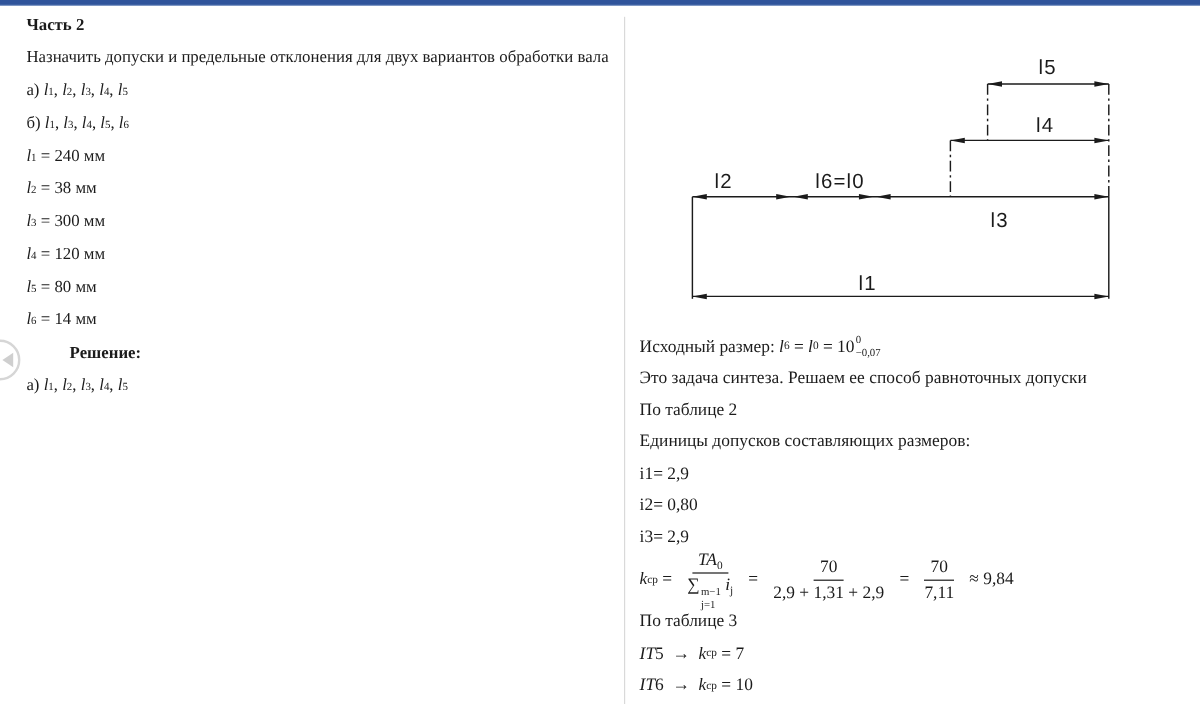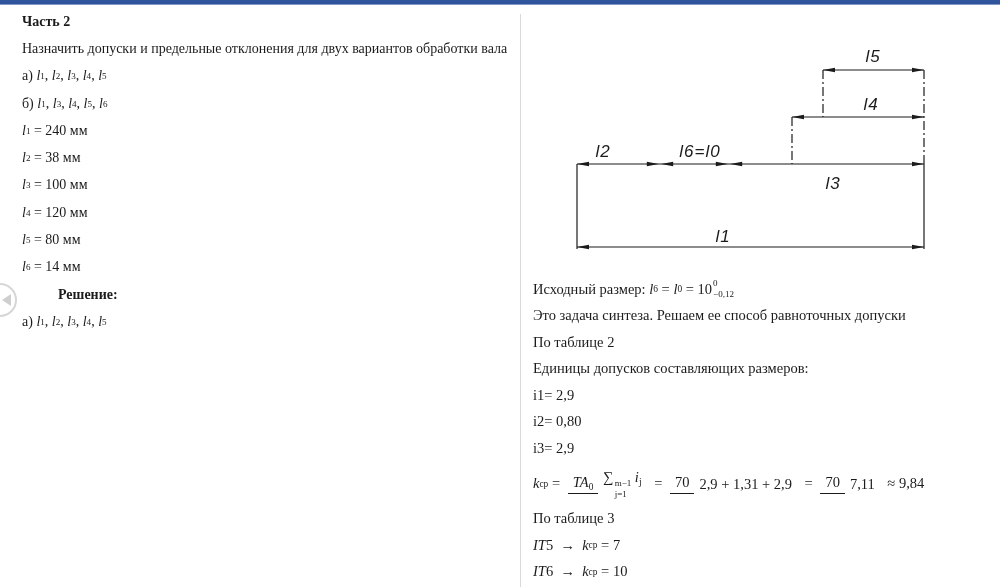--- a/index.html
+++ b/index.html
@@ -34,26 +34,26 @@
   .line.bold { font-weight:bold; }
   .line.formula { height:44px; }
   .mi { font-style:italic; }
   sub { font-size:0.65em; vertical-align:-0.35em; line-height:0; }
   .supsub {
     display:inline-flex; flex-direction:column; justify-content:center;
     font-size:0.62em; line-height:1.2; text-align:left;
     vertical-align:-0.45em; margin-left:1px;
   }
   .frac {
-    display:inline-flex; flex-direction:row; align-items:center;
+    display:inline-flex; flex-direction:column; align-items:center;
     vertical-align:middle; margin:16px 4px; line-height:1.25; text-align:center;
   }
   .frac .num { display:block; border-bottom:1px solid #1b1b1b; padding:0 5px 1px 5px; }
   .frac .den { display:block; padding:1px 5px 0 5px; }
-  .diagram-wrap { position:absolute; left:530px; top:0; width:470px; height:270px;font-style:italic; }
+  .diagram-wrap { position:absolute; left:530px; top:0; width:470px; height:270px; }
   .diagram-wrap svg text {
     font-family:"Liberation Sans","DejaVu Sans",sans-serif;
     font-size:17px; letter-spacing:1px; fill:#1b1b1b; font-weight:400;
   }
   .prev-btn {
     position:absolute; left:-17px; top:283px; width:34px; height:34px;
     border-radius:50%; border:2px solid #d6d6d6; background:#ffffff;
     display:flex; align-items:center; justify-content:center; cursor:pointer;
   }
   .prev-btn .tri {
@@ -68,21 +68,21 @@
 <div class="top-bar"></div>
 <div class="col-divider"></div>
 
 <div class="left-col">
     <div class="line bold"><span style="font-weight: bold; text-align: center;">Часть 2</span></div>
     <div class="line"><span>Назначить допуски и предельные отклонения для двух вариантов обработки вала</span></div>
     <div class="line"><span>а) </span><span class="mi">l</span><sub>1</sub><span>, </span><span class="mi">l</span><sub>2</sub><span>, </span><span class="mi">l</span><sub>3</sub><span>, </span><span class="mi">l</span><sub>4</sub><span>, </span><span class="mi">l</span><sub>5</sub></div>
     <div class="line"><span>б) </span><span class="mi">l</span><sub>1</sub><span>, </span><span class="mi">l</span><sub>3</sub><span>, </span><span class="mi">l</span><sub>4</sub><span>, </span><span class="mi">l</span><sub>5</sub><span>, </span><span class="mi">l</span><sub>6</sub></div>
     <div class="line"><span class="mi">l</span><sub>1</sub><span> = 240 мм</span></div>
     <div class="line"><span class="mi">l</span><sub>2</sub><span> = 38 мм</span></div>
-    <div class="line"><span class="mi">l</span><sub>3</sub><span> = 100 мм</span></div>
+    <div class="line"><span class="mi">l</span><sub>3</sub><span> = 300 мм</span></div>
     <div class="line"><span class="mi">l</span><sub>4</sub><span> = 120 мм</span></div>
     <div class="line"><span class="mi">l</span><sub>5</sub><span> = 80 мм</span></div>
     <div class="line"><span class="mi">l</span><sub>6</sub><span> = 14 мм</span></div>
     <div class="line bold"><span style="font-weight: bold; margin-left: 36px;">Решение:</span></div>
     <div class="line"><span>а) </span><span class="mi">l</span><sub>1</sub><span>, </span><span class="mi">l</span><sub>2</sub><span>, </span><span class="mi">l</span><sub>3</sub><span>, </span><span class="mi">l</span><sub>4</sub><span>, </span><span class="mi">l</span><sub>5</sub></div>
   </div>
 
 <div class="diagram-wrap">
   <svg width="470" height="270" viewBox="0 0 470 270">
     <g stroke="#1b1b1b" stroke-width="1.2" fill="none">
@@ -134,21 +134,21 @@
       <text x="341" y="110">l4</text>
       <text x="73" y="157">l2</text>
       <text x="170" y="157">l6=l0</text>
       <text x="303" y="189">l3</text>
       <text x="193" y="242">l1</text>
     </g>
   </svg>
 </div>
 
 <div class="right-col-text">
-    <div class="line"><span>Исходный размер: </span><span class="mi">l</span><sub>6</sub><span> = </span><span class="mi">l</span><sub>0</sub><span> = 10</span><span class="supsub"><span>0</span><span>−0,12</span></span></div>
+    <div class="line"><span>Исходный размер: </span><span class="mi">l</span><sub>6</sub><span> = </span><span class="mi">l</span><sub>0</sub><span> = 10</span><span class="supsub"><span>0</span><span>−0,07</span></span></div>
     <div class="line"><span>Это задача синтеза. Решаем ее способ равноточных допуски</span></div>
     <div class="line"><span>По таблице 2</span></div>
     <div class="line"><span>Единицы допусков составляющих размеров:</span></div>
     <div class="line"><span>i1= 2,9</span></div>
     <div class="line"><span>i2= 0,80</span></div>
     <div class="line"><span>i3= 2,9</span></div>
     <div class="line formula"><span class="mi">k</span><sub>ср</sub><span> = </span><span class="frac"><span class="num"><span class="mi">TA</span><sub>0</sub></span><span class="den"><span>∑</span><span class="supsub"><span>m−1</span><span>j=1</span></span><span> </span><span class="mi">i</span><sub>j</sub></span></span><span> = </span><span class="frac"><span class="num"><span>70</span></span><span class="den"><span>2,9 + 1,31 + 2,9</span></span></span><span> = </span><span class="frac"><span class="num"><span>70</span></span><span class="den"><span>7,11</span></span></span><span> ≈ 9,84</span></div>
     <div class="line"><span>По таблице 3</span></div>
     <div class="line"><span class="mi">IT</span><span>5  →  </span><span class="mi">k</span><sub>ср</sub><span> = 7</span></div>
     <div class="line"><span class="mi">IT</span><span>6  →  </span><span class="mi">k</span><sub>ср</sub><span> = 10</span></div>

